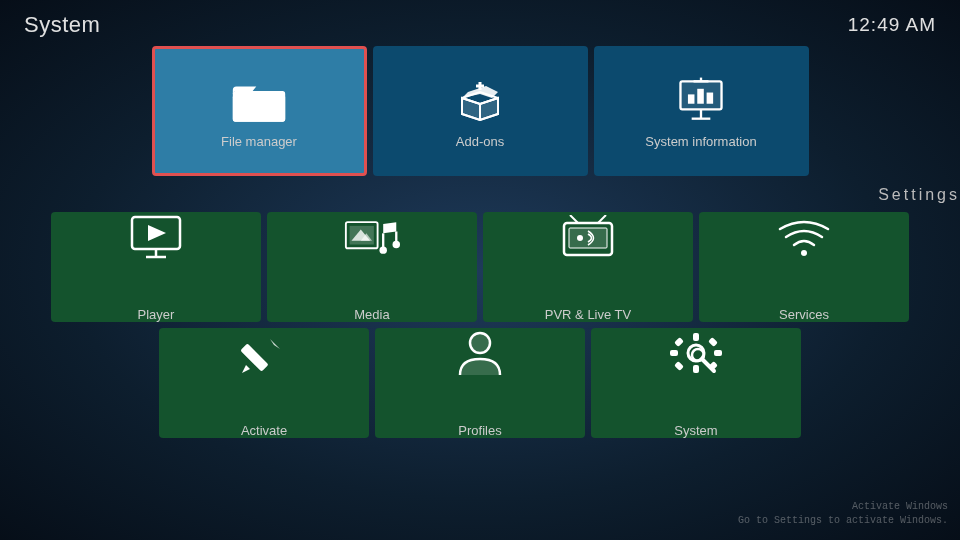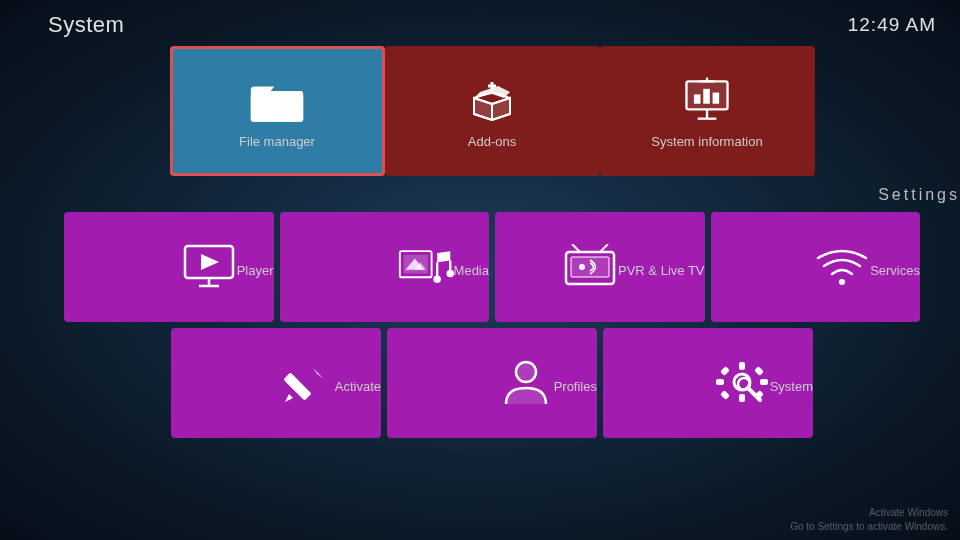--- a/index.html
+++ b/index.html
@@ -21,21 +21,20 @@
       inset: 0;
       background: radial-gradient(ellipse at 50% 50%, #1e3a5a 0%, #0d1e2e 60%, #060e18 100%);
       z-index: 0;
     }
 
     .page {
       position: relative;
       z-index: 1;
       width: 960px;
       height: 540px;
-      padding-left: 24px;
     }
 
     
     .header {
       display: flex;
       justify-content: space-between;
       align-items: center;
       padding: 12px 24px 8px;
     }
 
@@ -50,30 +49,31 @@
       font-size: 19px;
       font-weight: 300;
       color: #e0e0e0;
       letter-spacing: 1px;
     }
 
     
     .top-row {
       display: flex;
       justify-content: center;
+      gap: 6px;
       padding: 0 40px;
       margin-bottom: 0;
     }
 
     .tile {
       display: flex;
       flex-direction: column;
       align-items: center;
       justify-content: center;
-      background: #7f1d1d;
+      background: #0c4a6e;
       border-radius: 4px;
       cursor: pointer;
       transition: background 0.2s;
       position: relative;
     }
 
     .tile-label {
       font-size: 13px;
       color: #ccc;
       margin-top: 8px;
@@ -106,26 +106,26 @@
       display: flex;
       justify-content: center;
       gap: 6px;
       padding: 0 40px;
       margin-bottom: 6px;
     }
 
     .settings-tile {
       width: 210px;
       height: 110px;
-      background: #a21caf;
+      background: #14532d;
       border-radius: 4px;
       display: flex;
-      flex-direction: row;
+      flex-direction: column;
       align-items: center;
-      justify-content: flex-end;
+      justify-content: space-between;
       cursor: pointer;
     }
 
     .settings-tile .tile-label {
       font-size: 13px;
       color: #ccc;
       margin-top: 6px;
     }
 
     
@@ -137,26 +137,27 @@
       justify-content: center;
     }
 
     .icon-wrap svg {
       fill: white;
     }
 
     
     .windows-watermark {
       position: absolute;
-      bottom: 6px;
+      bottom: 12px;
       right: 12px;
       font-size: 10px;
       color: rgba(200,200,200,0.4);
       text-align: right;
       line-height: 1.4;
+      font-family: Liberation Mono, monospace;
     }
   </style>
 </head>
 <body>
 
 <div class="page">
 
   <div class="header">
     <span class="header-title">System</span>
     <span class="header-time">12:49 AM</span>

